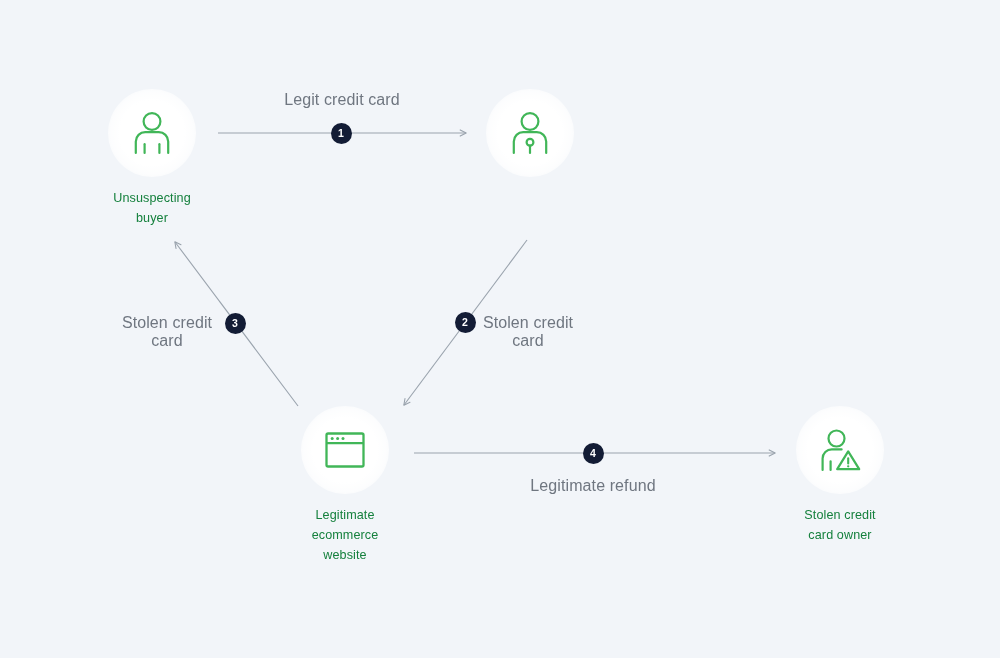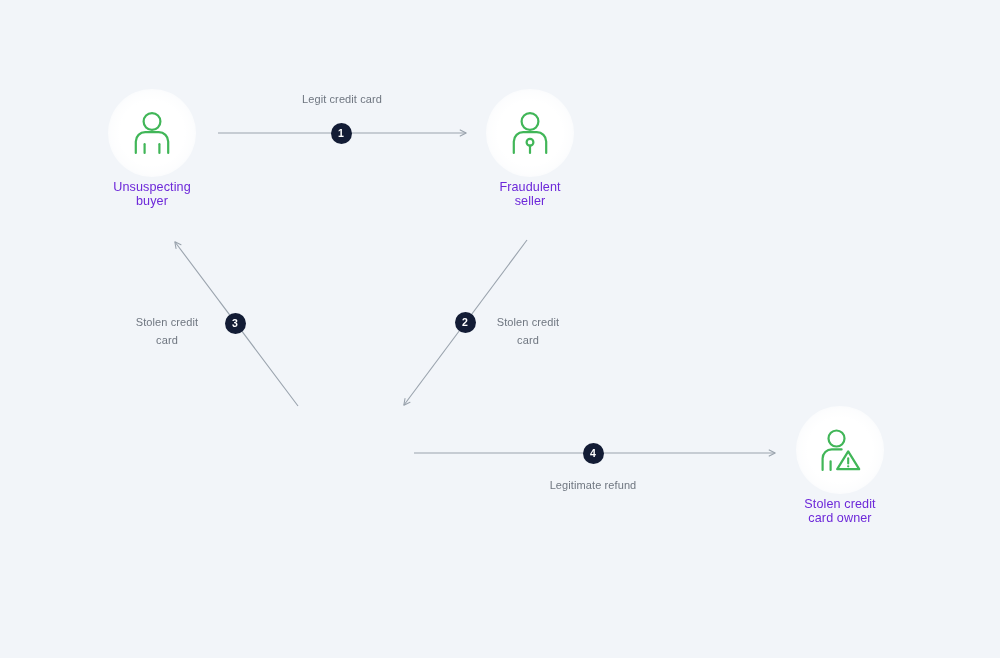--- a/index.html
+++ b/index.html
@@ -41,24 +41,24 @@
     background: radial-gradient(circle at 50% 50%,
                 #ffffff 0%, #ffffff 52%,
                 rgba(255,255,255,0.82) 66%,
                 rgba(255,255,255,0.40) 80%,
                 rgba(255,255,255,0.0) 100%);
     display: flex;
     align-items: center;
     justify-content: center;
   }
   .node-label {
-    margin-top: 3px;
+    margin-top: 11px;
     font-size: 12.6px;
-    line-height: 14px;
-    color: #6d28d9;
+    line-height: 20px;
+    color: #15803d;
     letter-spacing: 0.1px;
     white-space: pre-line;
   }
 
   
   .badge {
     position: absolute;
     width: 21px;
     height: 21px;
     margin-left: -10.5px;
@@ -68,21 +68,21 @@
     color: #ffffff;
     font-size: 10.5px;
     font-weight: bold;
     line-height: 21px;
     text-align: center;
   }
 
   
   .edge-label {
     position: absolute;
-    font-size: 11px;
+    font-size: 16px;
     line-height: 17.5px;
     color: #6f7680;
     letter-spacing: 0.1px;
     white-space: pre-line;
     text-align: center;
   }
   .edge-label.center {
     width: 220px;
     margin-left: -110px;
   }
@@ -123,24 +123,36 @@
 
   <div class="node" style="left:530px; top:89px;">
     <div class="node-halo">
       <svg width="50" height="50" viewBox="0 0 50 50">
         <circle cx="25" cy="13.5" r="8.4" fill="none" stroke="#41b658" stroke-width="2.2"></circle>
         <path d="M8.8,45 L8.8,33.5 A9.4,9.4 0 0 1 18.2,24.1 L31.8,24.1 A9.4,9.4 0 0 1 41.2,33.5 L41.2,45" fill="none" stroke="#41b658" stroke-width="2.2" stroke-linecap="round"></path>
         <circle cx="25" cy="34.2" r="3.4" fill="none" stroke="#41b658" stroke-width="2.2"></circle>
         <line x1="25" y1="37.6" x2="25" y2="45" stroke="#41b658" stroke-width="2.2" stroke-linecap="round"></line>
       </svg>
     </div>
-    <div class="node-label">Fraudulent
-seller</div>
   </div>
 
+  <div class="node" style="left:345px; top:406px;">
+    <div class="node-halo">
+      <svg width="50" height="50" viewBox="0 0 50 50">
+        <rect x="6.5" y="8.5" width="37" height="33" rx="1.6" fill="none" stroke="#41b658" stroke-width="2.3"></rect>
+        <line x1="6.5" y1="18.2" x2="43.5" y2="18.2" stroke="#41b658" stroke-width="2.3"></line>
+        <circle cx="12.2" cy="13.4" r="1.5" fill="#41b658"></circle>
+        <circle cx="17.6" cy="13.4" r="1.5" fill="#41b658"></circle>
+        <circle cx="23.0" cy="13.4" r="1.5" fill="#41b658"></circle>
+      </svg>
+    </div>
+    <div class="node-label">Legitimate
+ecommerce
+website</div>
+  </div>
 
   <div class="node" style="left:840px; top:406px;">
     <div class="node-halo">
       <svg width="50" height="50" viewBox="0 0 50 50">
         <circle cx="21.5" cy="13.5" r="8.0" fill="none" stroke="#41b658" stroke-width="2.2"></circle>
         <path d="M7.6,45 L7.6,33.6 A9.2,9.2 0 0 1 16.8,24.4 L26.6,24.4" fill="none" stroke="#41b658" stroke-width="2.2" stroke-linecap="round"></path>
         <line x1="15.6" y1="36.4" x2="15.6" y2="45" stroke="#41b658" stroke-width="2.2" stroke-linecap="round"></line>
         <path d="M33.2,26.4 L44.2,44.2 L22.2,44.2 Z" fill="none" stroke="#41b658" stroke-width="2.2" stroke-linejoin="round"></path>
         <line x1="33.2" y1="33.4" x2="33.2" y2="38.4" stroke="#41b658" stroke-width="2.1" stroke-linecap="round"></line>
         <circle cx="33.2" cy="41.3" r="1.15" fill="#41b658"></circle>

